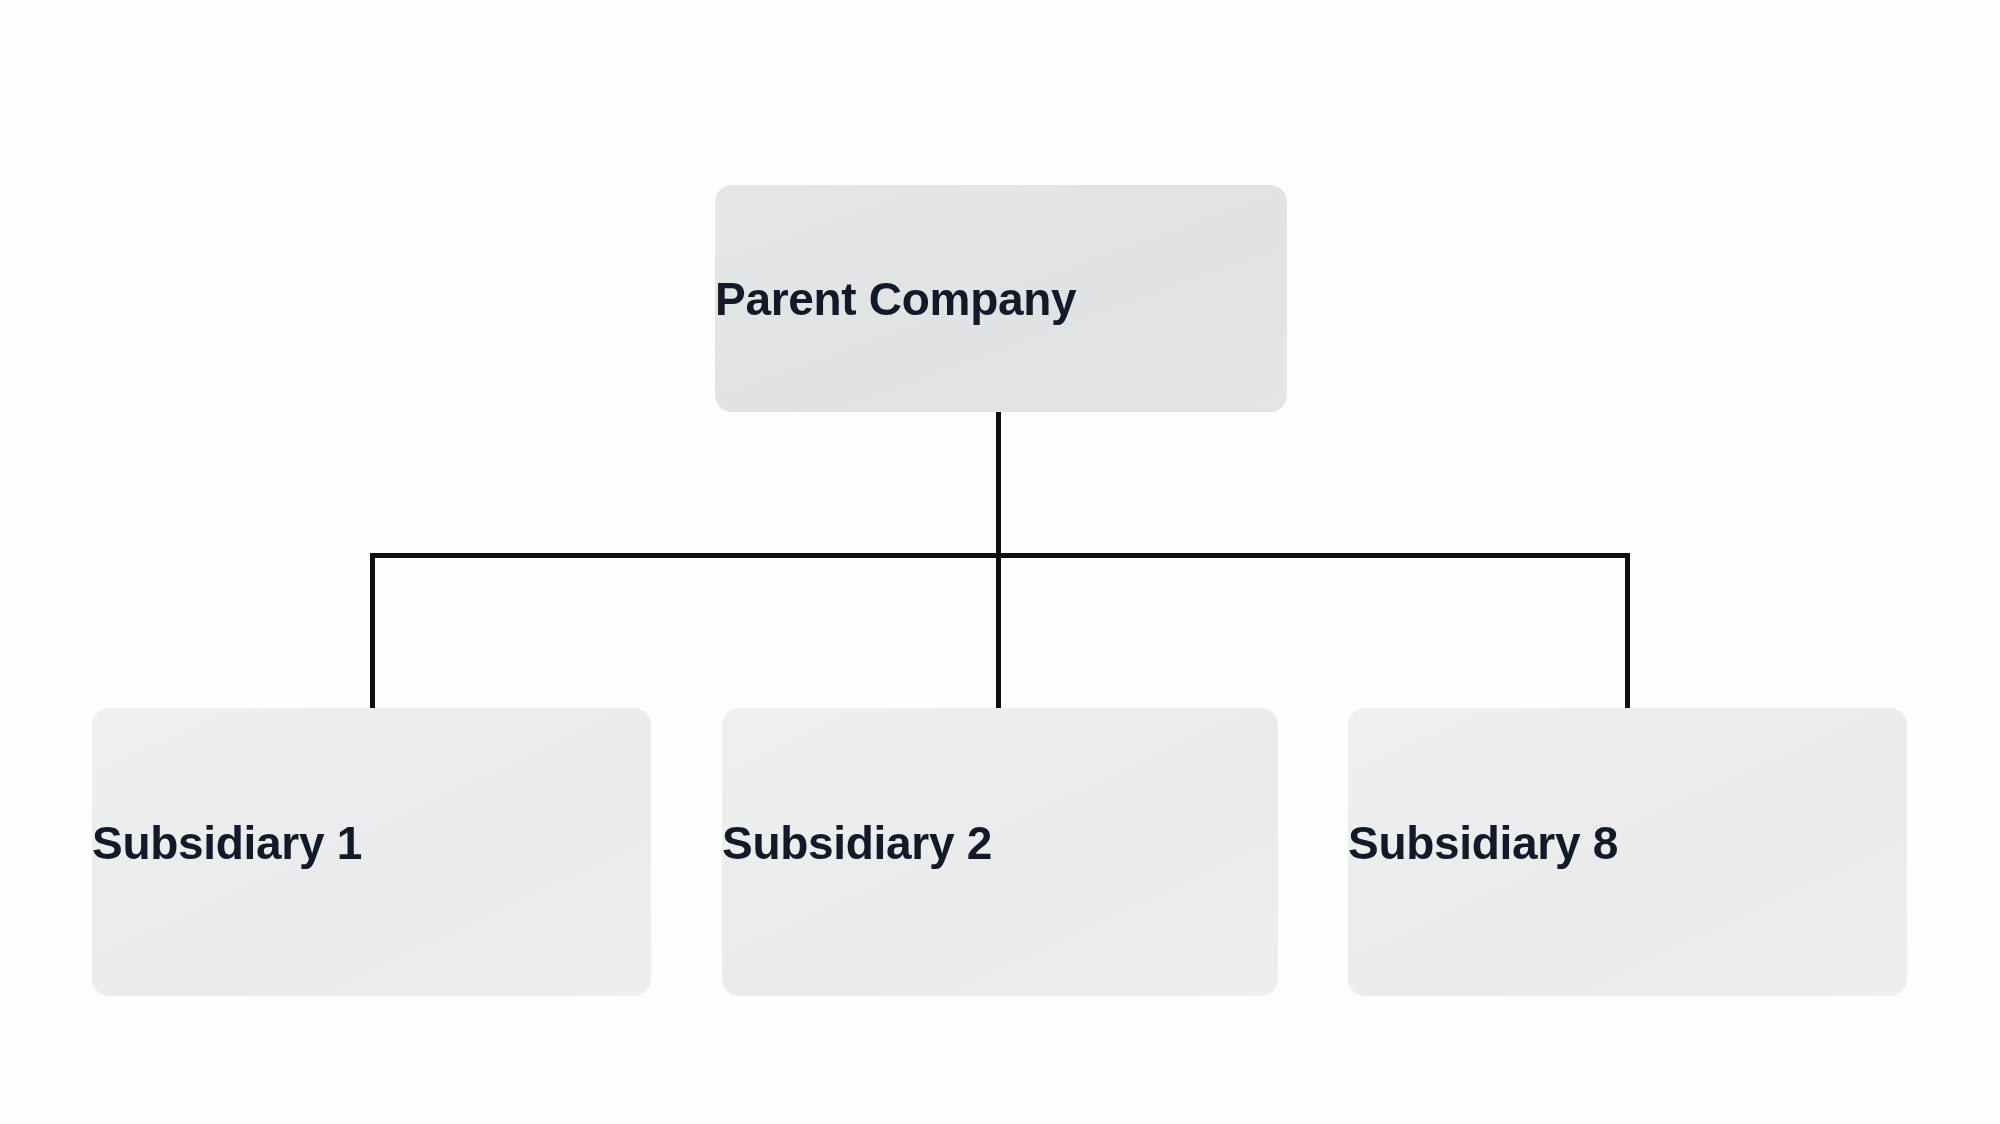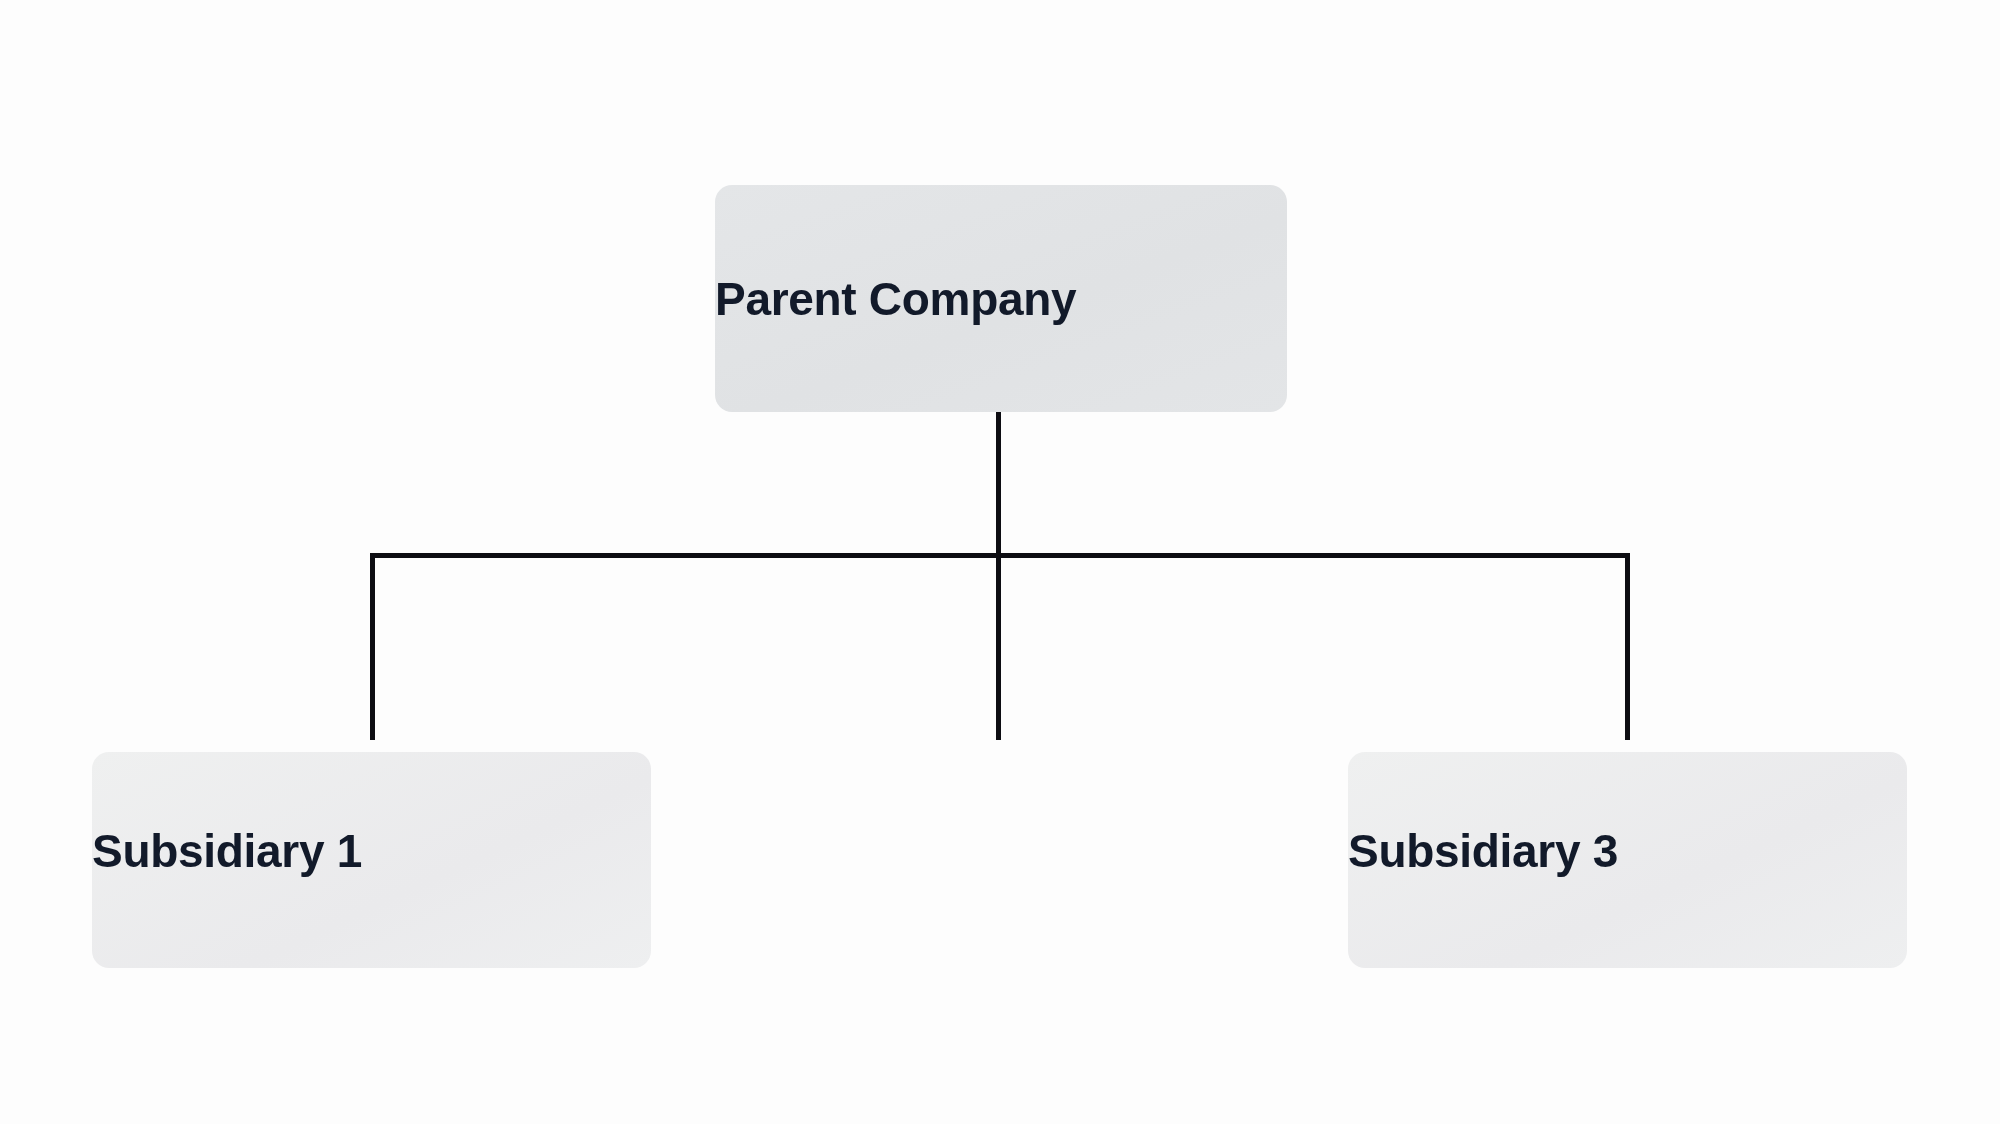--- a/index.html
+++ b/index.html
@@ -86,22 +86,22 @@
   .node-root {
     left: 715px;
     top: 185px;
     width: 572px;
     height: 227px;
     background: linear-gradient(160deg, #e4e6e8 0%, #e0e2e4 55%, #e3e5e7 100%);
     font-size: 46px;
   }
 
   .node-child {
-    top: 752px;
-    height: 216px;
+    top: 708px;
+    height: 288px;
     background: linear-gradient(155deg, #eff0f0 0%, #eaeaec 60%, #eeeff0 100%);
     font-size: 46px;
     padding-bottom: 18px;
   }
 
   .node-child-1 { left: 92px;   width: 559px; }
   .node-child-2 { left: 722px;  width: 556px; }
   .node-child-3 { left: 1348px; width: 559px; }
 
   .node-label {
@@ -122,18 +122,21 @@
   </div>
 
   <div class="node node-root">
     <span class="node-label">Parent Company</span>
   </div>
 
   <div class="node node-child node-child-1">
     <span class="node-label">Subsidiary 1</span>
   </div>
 
+  <div class="node node-child node-child-2">
+    <span class="node-label">Subsidiary 2</span>
+  </div>
 
   <div class="node node-child node-child-3">
-    <span class="node-label">Subsidiary 3</span>
+    <span class="node-label">Subsidiary 8</span>
   </div>
 
 </div>
 
 </body></html>

